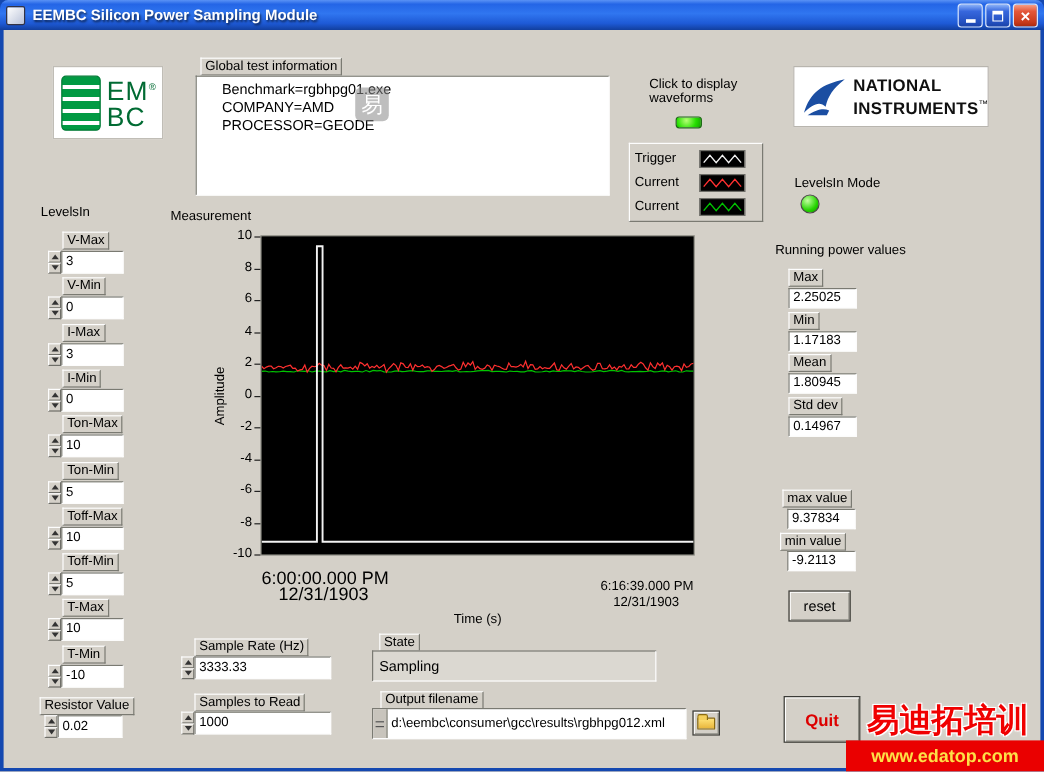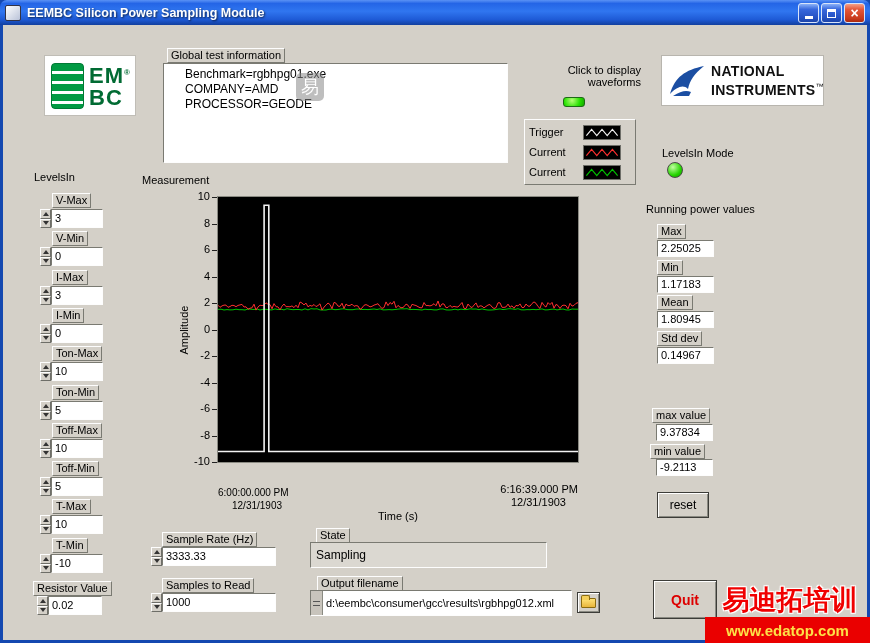--- a/index.html
+++ b/index.html
@@ -22,33 +22,33 @@
   .tab{position:absolute;display:inline-block;font-size:11px;line-height:13px;padding:0 3px;background:#d4d0c8;
     border:1px solid;border-color:#fdfdfd #7a7a72 #7a7a72 #fdfdfd;white-space:nowrap;color:#000}
   .plain{position:absolute;font-size:11px;color:#000;white-space:nowrap}
   .sunken{border:1px solid;border-color:#7a7a72 #fdfdfd #fdfdfd #7a7a72;background:#fff}
   .btn3d{position:absolute;background:#d4d0c8;border:1px solid #3c3c38;box-shadow:inset 1px 1px 0 #ffffff,inset -1px -1px 0 #8a8a82;
     display:flex;align-items:center;justify-content:center;cursor:pointer;font-size:12px;color:#000}
 
   
   .eembc{position:absolute;left:44px;top:55px;width:92px;height:61px;background:#fff;border:1px solid #c0bdb6;display:flex;align-items:center;padding-left:6px}
   .eembc-bars{width:33px;height:46px;border-radius:4px;background:repeating-linear-gradient(180deg,#019a43 0 7px,#ffffff 7px 10px);background-color:#019a43;border:1px solid #017a35}
-  .eembc-text{margin-left:5px;font-weight:bold;font-size:22px;line-height:22px;color:#016b33;letter-spacing:1px}
+  .eembc-text{margin-left:5px;font-weight:normal;font-size:22px;line-height:22px;color:#016b33;letter-spacing:1px}
   .reg{font-size:8px;vertical-align:super}
   .ni{position:absolute;left:661px;top:55px;width:163px;height:51px;background:#fff;border:1px solid #b8b5ae;display:flex;align-items:center;padding-left:5px}
   .ni-eagle{width:40px;height:40px;flex:0 0 auto}
   .ni-text{margin-left:4px;font-weight:bold;font-size:14px;line-height:16px;color:#101010;letter-spacing:.3px}
   .tm{font-size:8px;vertical-align:super;font-weight:normal}
 
   
   .gi-label{left:167px;top:48px}
   .gi-box{position:absolute;left:163px;top:63px;width:345px;height:100px;font-size:12px;line-height:15px;padding:3px 21px;white-space:pre;color:#000;overflow:hidden}
   .faint-badge{position:absolute;left:296px;top:73px;width:28px;height:28px;background:#8a8a8a;opacity:.55;border-radius:5px;color:#fff;
     font-size:18px;display:flex;align-items:center;justify-content:center}
-  .cd-label{left:541px;top:64px;width:100px;text-align:right;white-space:pre-line}
+  .cd-label{left:541px;top:64px;width:100px;text-align:left;white-space:pre-line}
   .led-pill{position:absolute;left:563px;top:97px;width:22px;height:10px;border-radius:3px;border:1px solid #1d6b16;
     background:radial-gradient(circle at 40% 30%,#b6ff76,#25e000 60%,#15a400)}
   .legend-panel{position:absolute;left:524px;top:119px;width:112px;height:66px;padding:2px 4px;
     border:1px solid;border-color:#fdfdfd #7a7a72 #7a7a72 #fdfdfd;display:flex;flex-direction:column;justify-content:space-around}
   .legend-row{display:flex;align-items:center;height:19px;cursor:pointer}
   .legend-lbl{width:54px;font-size:11px;color:#000}
   .legend-wave{background:#000;border:1px solid #6e6e68;flex:0 0 auto}
   .am-label{left:662px;top:147px}
   .led-round{position:absolute;left:667px;top:162px;width:16px;height:16px;border-radius:50%;border:1px solid #4a4a46;
     background:radial-gradient(circle at 35% 30%,#c2ffa0,#25d400 60%,#129000)}
@@ -66,21 +66,21 @@
   .lvl-lbl{position:static;margin-left:12px}
   .level-row .numeric{margin-top:1px}
   .level-row .nfield{width:52px}
 
   
   .meas-label{left:142px;top:174px;font-size:11px}
   #plot-svg{position:absolute;left:218px;top:197px;box-shadow:0 0 0 1px #8a8a82}
   .ytick{position:absolute;left:180px;width:30px;text-align:right;font-size:11px;color:#000}
   .ymark{position:absolute;left:212px;width:5px;height:1px;background:#222}
   .ylabel{position:absolute;left:178px;top:395px;width:130px;text-align:center;font-size:11px;color:#000;transform:rotate(-90deg);transform-origin:0 0}
-  .xlab-left{position:absolute;left:218px;top:486px;width:130px;font-size:10px;line-height:13px;color:#000}
+  .xlab-left{position:absolute;left:218px;top:476px;width:130px;font-size:15px;line-height:13px;color:#000}
   .xlab-left .d2{padding-left:14px}
   .xlab-right{position:absolute;left:448px;top:483px;width:130px;font-size:11px;line-height:13px;color:#000;text-align:right}
   .xlab-right .d2{padding-right:12px}
   .xaxis-title{position:absolute;left:218px;top:510px;width:360px;text-align:center;font-size:11px;color:#000}
 
   
   .rpv-title{left:646px;top:203px}
   .rpv-row{position:absolute;left:657px;width:70px}
   .rpv-row .tab{position:static}
   .rpv-field{width:57px;height:17px;font-size:11px;line-height:15px;padding-left:3px;margin-top:1px;color:#000}

